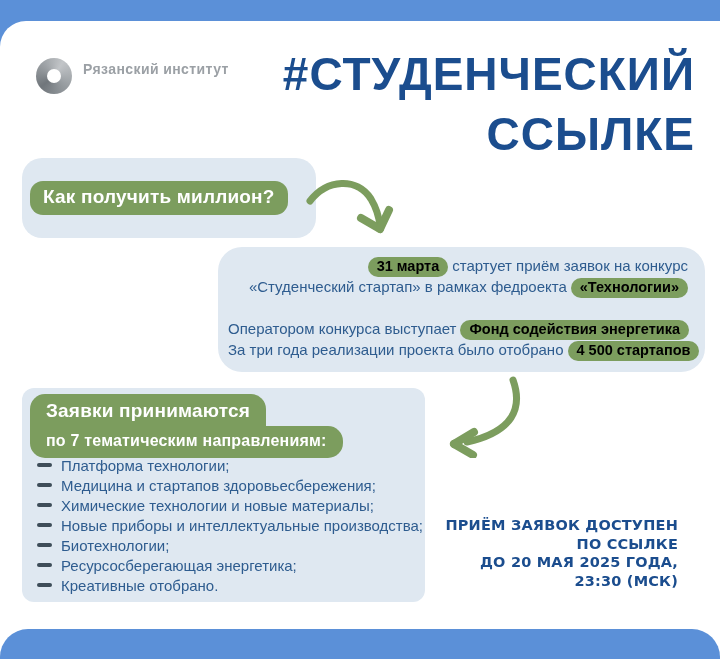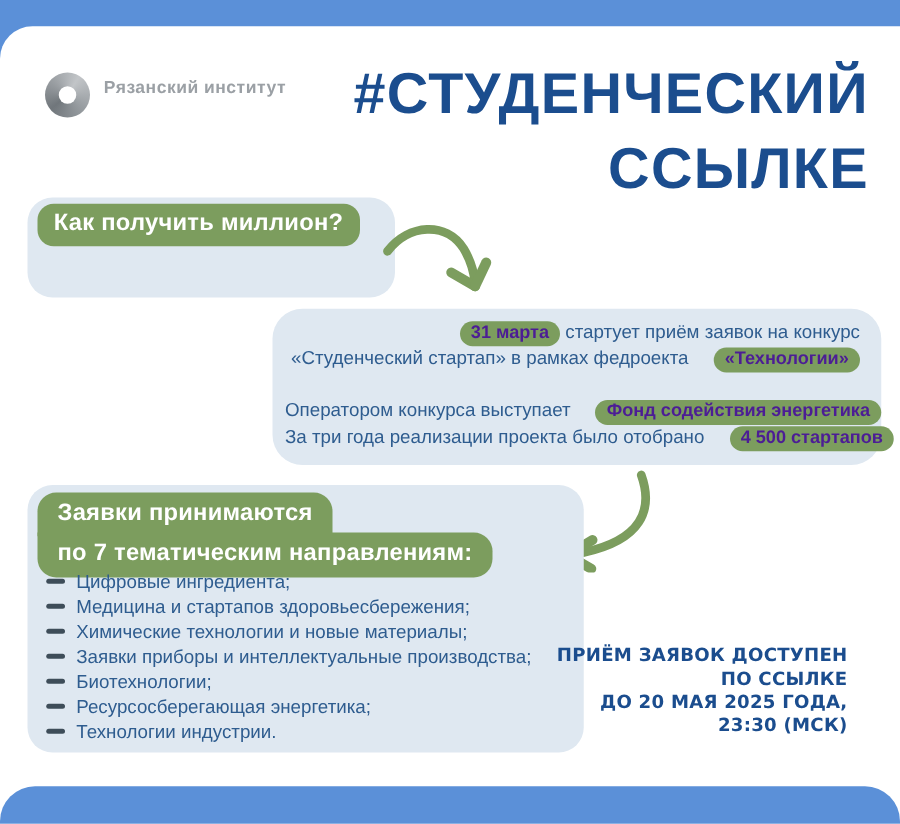--- a/index.html
+++ b/index.html
@@ -20,42 +20,42 @@
   .title{position:absolute;right:25px;top:44px;margin:0;text-align:right;
     font-family:Liberation Sans, sans-serif;font-weight:bold;font-size:46px;line-height:60px;
     letter-spacing:1px;color:var(--title_blue,#1b4d8e);}
 
   
   .soft-box{position:absolute;background:var(--box_bg,#dfe8f1);border-radius:20px;}
 
   
   .million-box{left:22px;top:158px;width:294px;height:80px;}
   .badge{display:inline-block;background:var(--green,#7c9d5e);color:#fff;font-weight:bold;}
-  .million-badge{position:absolute;left:8px;top:5px;font-size:19px;padding:5px 13px 7px;border-radius:13px;letter-spacing:.2px;}
+  .million-badge{position:absolute;left:8px;top:23px;font-size:19px;padding:5px 13px 7px;border-radius:13px;letter-spacing:.2px;}
   .million-text{position:absolute;left:19px;top:43px;font-size:14.5px;line-height:19px;color:var(--text_blue,#2e5c8f);}
 
   
   .arrow{position:absolute;}
   .arrow svg{display:block;}
   .arrow path{fill:none;stroke:var(--green,#7c9d5e);stroke-linecap:round;stroke-linejoin:round;}
 
   
   .contest-box{left:218px;top:247px;width:487px;height:125px;border-radius:24px;box-sizing:border-box;
     text-align:right;padding:9px 17px 0 10px;font-size:15px;color:var(--text_blue,#2e5c8f);}
   .info-line{line-height:20px;white-space:nowrap;}
   .para-gap{height:21px;}
-  .pill{display:inline-block;background:var(--green,#7c9d5e);color:#4c1d95;font-weight:bold;
+  .pill{display:inline-block;background:var(--green,#7c9d5e);color:#000000;font-weight:bold;
     font-size:14.5px;line-height:17px;padding:1px 9px 2px;border-radius:999px;}
   .pill.lead{margin-right:4px;}
-  .pill.tail{margin-left:20px;}
+  .pill.tail{margin-left:4px;}
 
   
-  .dir-box{left:22px;top:388px;width:445px;height:214px;}
+  .dir-box{left:22px;top:388px;width:403px;height:214px;border-radius:12px;}
   .dir-badge1{position:absolute;left:8px;top:6px;font-size:19px;padding:6px 16px 7px;border-radius:15px 15px 0 0;letter-spacing:.2px;}
-  .dir-badge2{position:absolute;left:8px;top:38px;font-size:19px;padding:6px 16px 8px;border-radius:0 15px 15px 15px;letter-spacing:.2px;white-space:nowrap;}
+  .dir-badge2{position:absolute;left:8px;top:38px;font-size:16px;padding:6px 16px 8px;border-radius:0 15px 15px 15px;letter-spacing:.2px;white-space:nowrap;}
   .dir-list{position:absolute;left:15px;top:67px;margin:0;padding:0;list-style:none;}
   .dir-list li{display:flex;align-items:center;height:20px;font-size:15px;color:var(--text_blue,#2e5c8f);}
   .dash{width:15px;height:4.5px;border-radius:2.5px;background:var(--dash_color,#3e4d59);margin-right:9px;flex-shrink:0;}
 
   
   .deadline{position:absolute;right:42px;top:516px;text-align:right;
     font-family:"DejaVu Sans",sans-serif;font-weight:bold;font-size:14.5px;line-height:18.7px;
     letter-spacing:.2px;color:var(--title_blue,#1b4d8e);}
 </style>
 </head>
@@ -112,45 +112,45 @@
       <path d="M27,68 L46,79" stroke-width="8"></path>
     </svg>
   </div>
 
   <div class="soft-box dir-box">
     <span class="badge dir-badge1">Заявки принимаются</span>
     <span class="badge dir-badge2">по 7 тематическим направлениям:</span>
     <ul class="dir-list">
       <li>
           <span class="dash"></span>
-          <span>Цифровые ингредиента;</span>
+          <span>Платформа технологии;</span>
         </li>
       <li>
           <span class="dash"></span>
           <span>Медицина и стартапов здоровьесбережения;</span>
         </li>
       <li>
           <span class="dash"></span>
           <span>Химические технологии и новые материалы;</span>
         </li>
       <li>
           <span class="dash"></span>
-          <span>Заявки приборы и интеллектуальные производства;</span>
+          <span>Новые приборы и интеллектуальные производства;</span>
         </li>
       <li>
           <span class="dash"></span>
           <span>Биотехнологии;</span>
         </li>
       <li>
           <span class="dash"></span>
           <span>Ресурсосберегающая энергетика;</span>
         </li>
       <li>
           <span class="dash"></span>
-          <span>Технологии индустрии.</span>
+          <span>Креативные отобрано.</span>
         </li>
     </ul>
   </div>
 
   <div class="deadline">
     <div>ПРИЁМ ЗАЯВОК ДОСТУПЕН</div>
     <div>ПО ССЫЛКЕ</div>
     <div>ДО 20 МАЯ 2025 ГОДА,</div>
     <div>23:30 (МСК)</div>
   </div>

